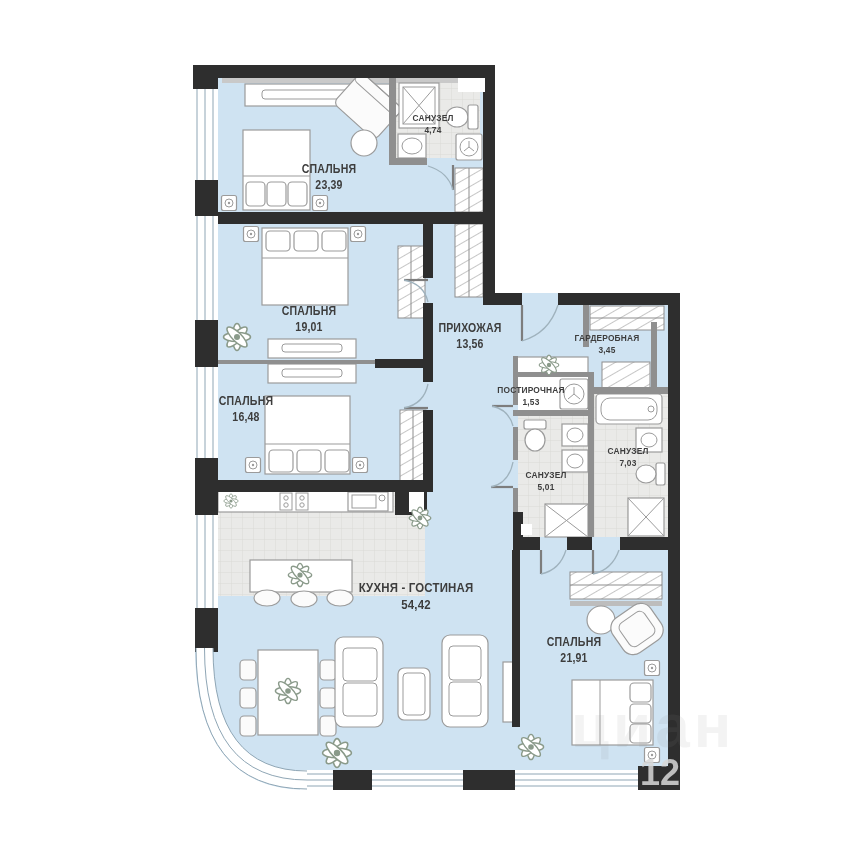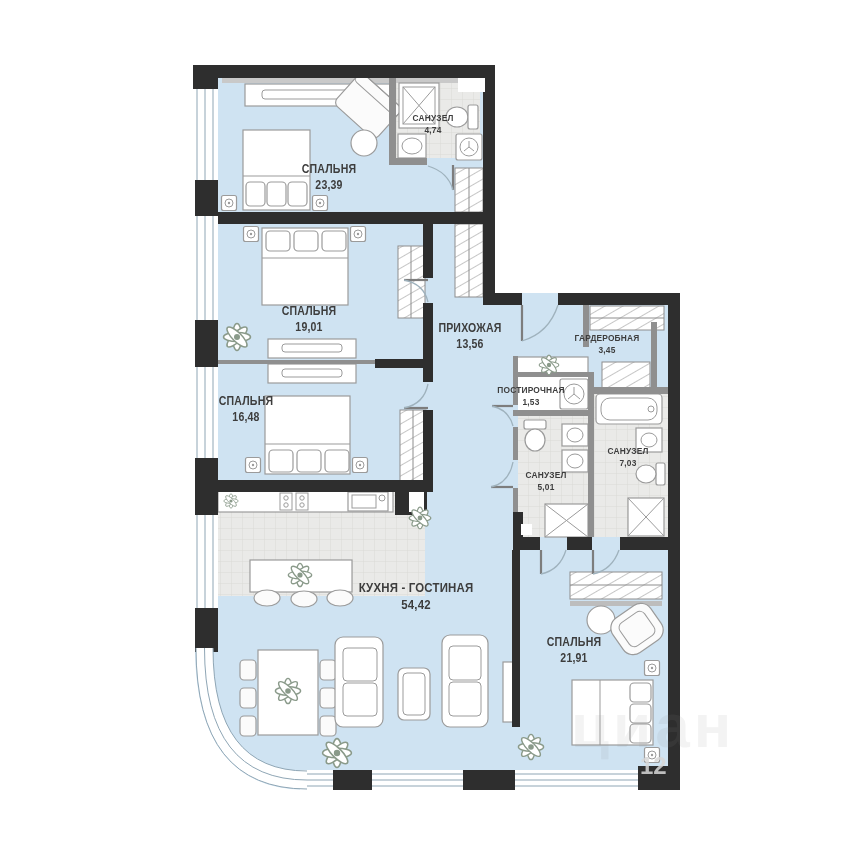--- a/index.html
+++ b/index.html
@@ -19,21 +19,21 @@
   .leaf{stroke:#7d7d7d;stroke-width:2.2;}
   .rail{fill:#bdbdbd;}
   .lbl{position:absolute;transform:translate(-50%,-50%) scaleX(0.88);text-align:center;
        color:var(--label,#3d3d3d);font-weight:700;white-space:nowrap;line-height:1.3;letter-spacing:.2px;}
   .lbl span{display:block;}
   .lbl-lg{font-size:13px;}
   .lbl-md{font-size:12px;}
   .lbl-sm{font-size:9.5px;}
   .wm-logo{position:absolute;left:571px;top:690px;font-size:62px;font-weight:700;
            color:rgba(140,140,140,0.10);letter-spacing:4px;}
-  .wm-num{position:absolute;left:640px;top:752px;font-size:24px;font-weight:700;
+  .wm-num{position:absolute;left:640px;top:752px;font-size:36px;font-weight:700;
           color:rgba(215,215,215,0.85);}
 </style>
 </head>
 <body>
 
 <div class="stage">
 
 <svg class="plan-svg" width="864" height="864" viewBox="0 0 864 864">
   <defs>
     <pattern id="tileP" width="11" height="11" patternUnits="userSpaceOnUse">

